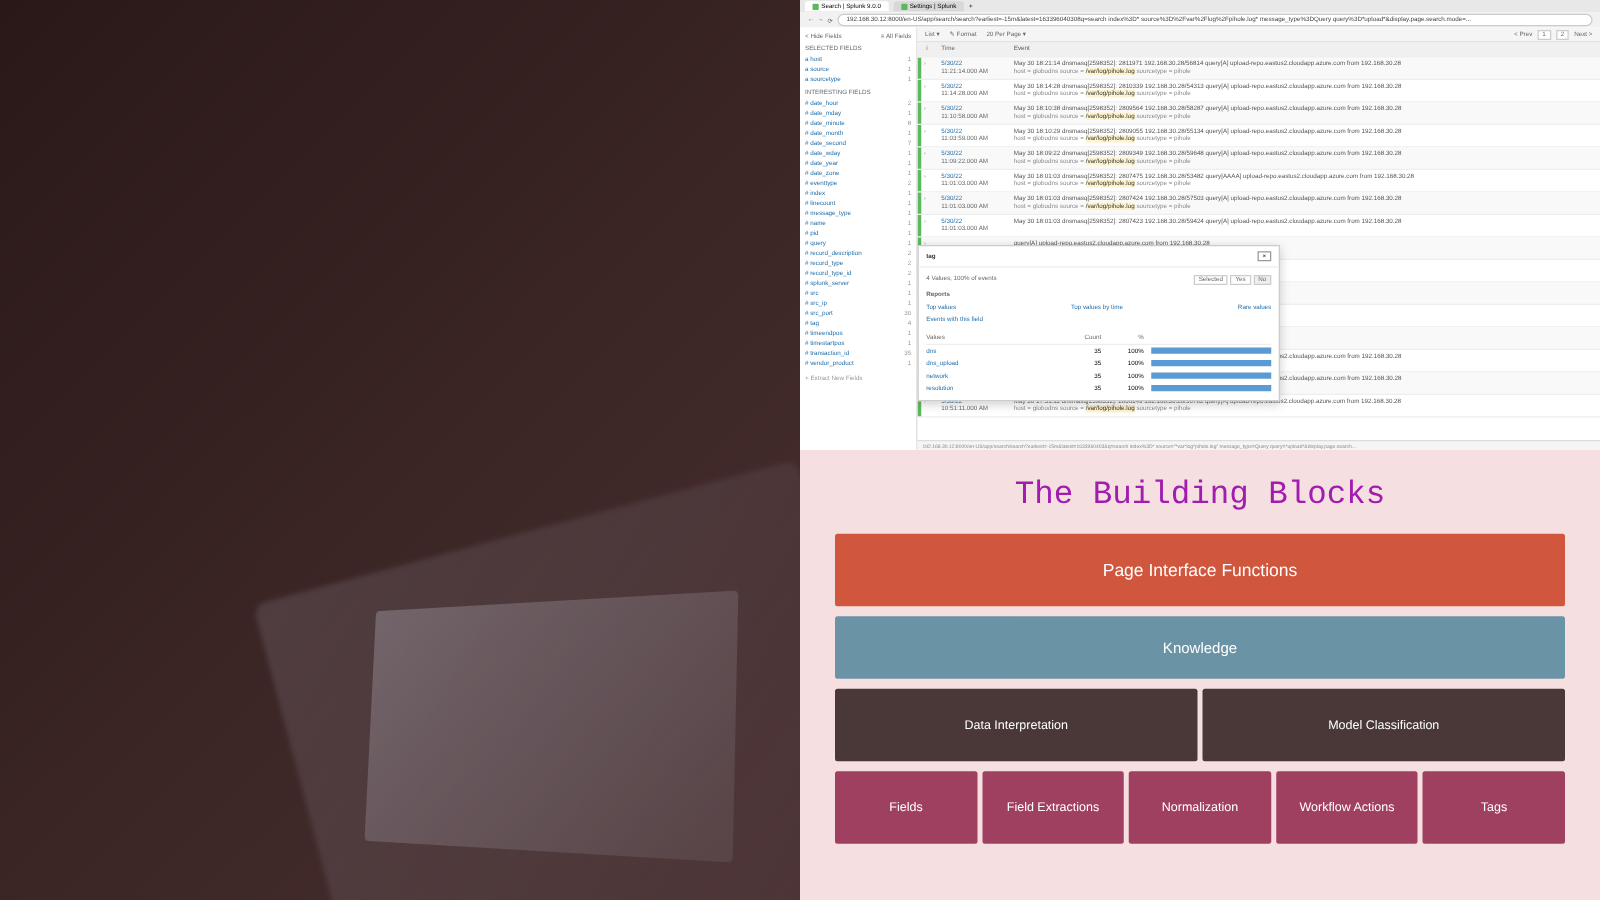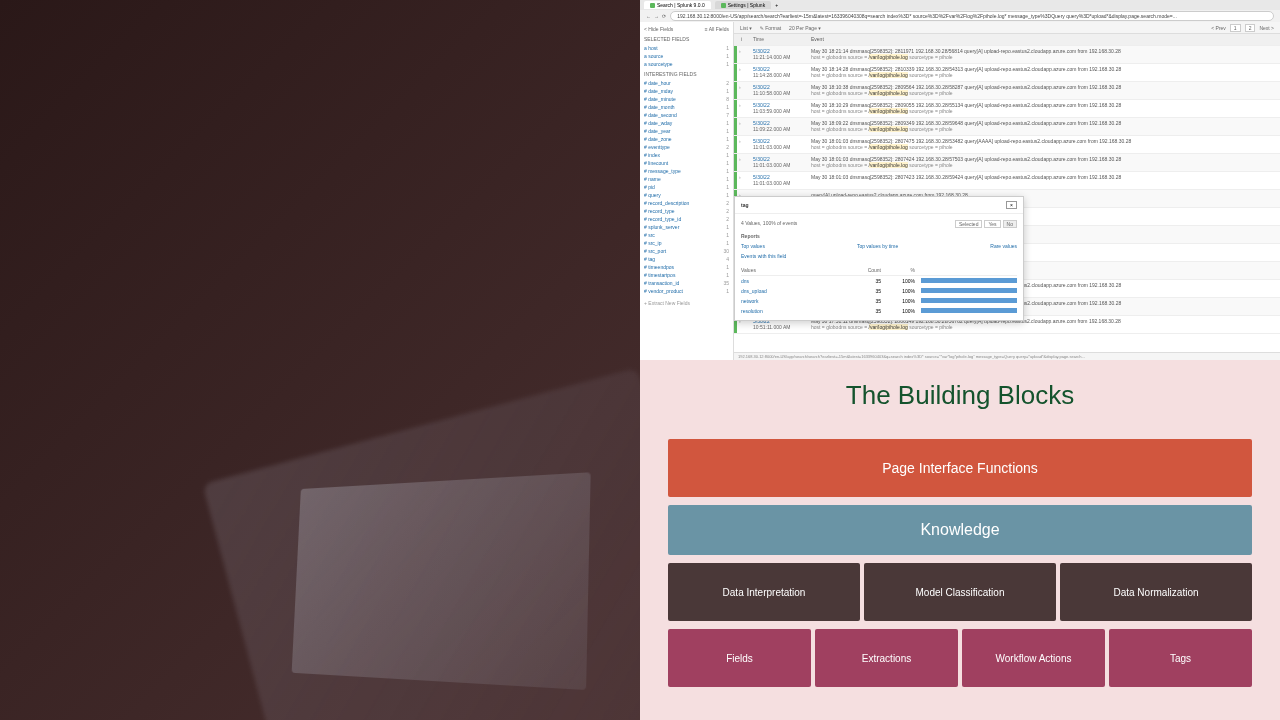--- a/index.html
+++ b/index.html
@@ -51,25 +51,25 @@
 .values-header{display:flex;color:#666;padding:2px 0;border-bottom:1px solid #eee}
 .val-col1{width:100px}
 .val-col2{width:40px;text-align:right}
 .val-col3{width:40px;text-align:right;padding-right:6px}
 .val-col4{flex:1}
 .values-row{display:flex;padding:2px 0;align-items:center}
 .values-row .val-col1{color:#1e6ba8}
 .bar-viz{height:5px;background:#5b9bd5;width:100%}
 .status-bar{height:8px;background:#f5f5f5;border-top:1px solid #ddd;font-size:4px;color:#888;padding:1px 4px;white-space:nowrap;overflow:hidden}
 .diagram-area{height:360px;background:#f5dfe0;padding:20px 28px;display:flex;flex-direction:column;align-items:center}
-.diagram-title{font-size:26px;font-weight:300;color:#14532d;margin-bottom:28px;font-family:Liberation Sans, sans-serif}
+.diagram-title{font-size:26px;font-weight:300;color:#a21caf;margin-bottom:17px;font-family:Liberation Mono, monospace}
 .block-row{display:flex;gap:4px;width:100%;margin-bottom:8px}
 .block{display:flex;align-items:center;justify-content:center;color:#fff;font-size:12px;font-weight:500;border-radius:2px}
 .block-ui{background:#d1563e;width:100%;height:58px;font-size:14px}
-.block-knowledge{background:#6a94a5;width:100%;height:50px;font-size:16px}
+.block-knowledge{background:#6a94a5;width:100%;height:50px;font-size:12px}
 .block-data{background:#4a3838;height:58px;flex:1;font-size:10px}
 .block-pink{background:#a04060;height:58px;flex:1;font-size:10px;text-align:left;padding:0 2px}
 </style>
 </head>
 <body>
 
 <div class="left-panel">
   <div class="laptop-glow"></div>
   <div class="laptop-screen"></div>
 </div>
@@ -465,22 +465,22 @@
     <div class="diagram-title">The Building Blocks</div>
     <div class="block-row">
         <div class="block block-ui">Page Interface Functions</div>
       </div>
     <div class="block-row">
         <div class="block block-knowledge">Knowledge</div>
       </div>
     <div class="block-row" id="data-row">
         <div class="block block-data">Data Interpretation</div>
         <div class="block block-data">Model Classification</div>
-        <div class="block block-data">Data Normalization</div>
       </div>
     <div class="block-row" id="pink-row">
         <div class="block block-pink">Fields</div>
-        <div class="block block-pink">Extractions</div>
+        <div class="block block-pink">Field Extractions</div>
+        <div class="block block-pink">Normalization</div>
         <div class="block block-pink">Workflow Actions</div>
         <div class="block block-pink">Tags</div>
       </div>
   </div>
 </div>
 
 </body></html>

